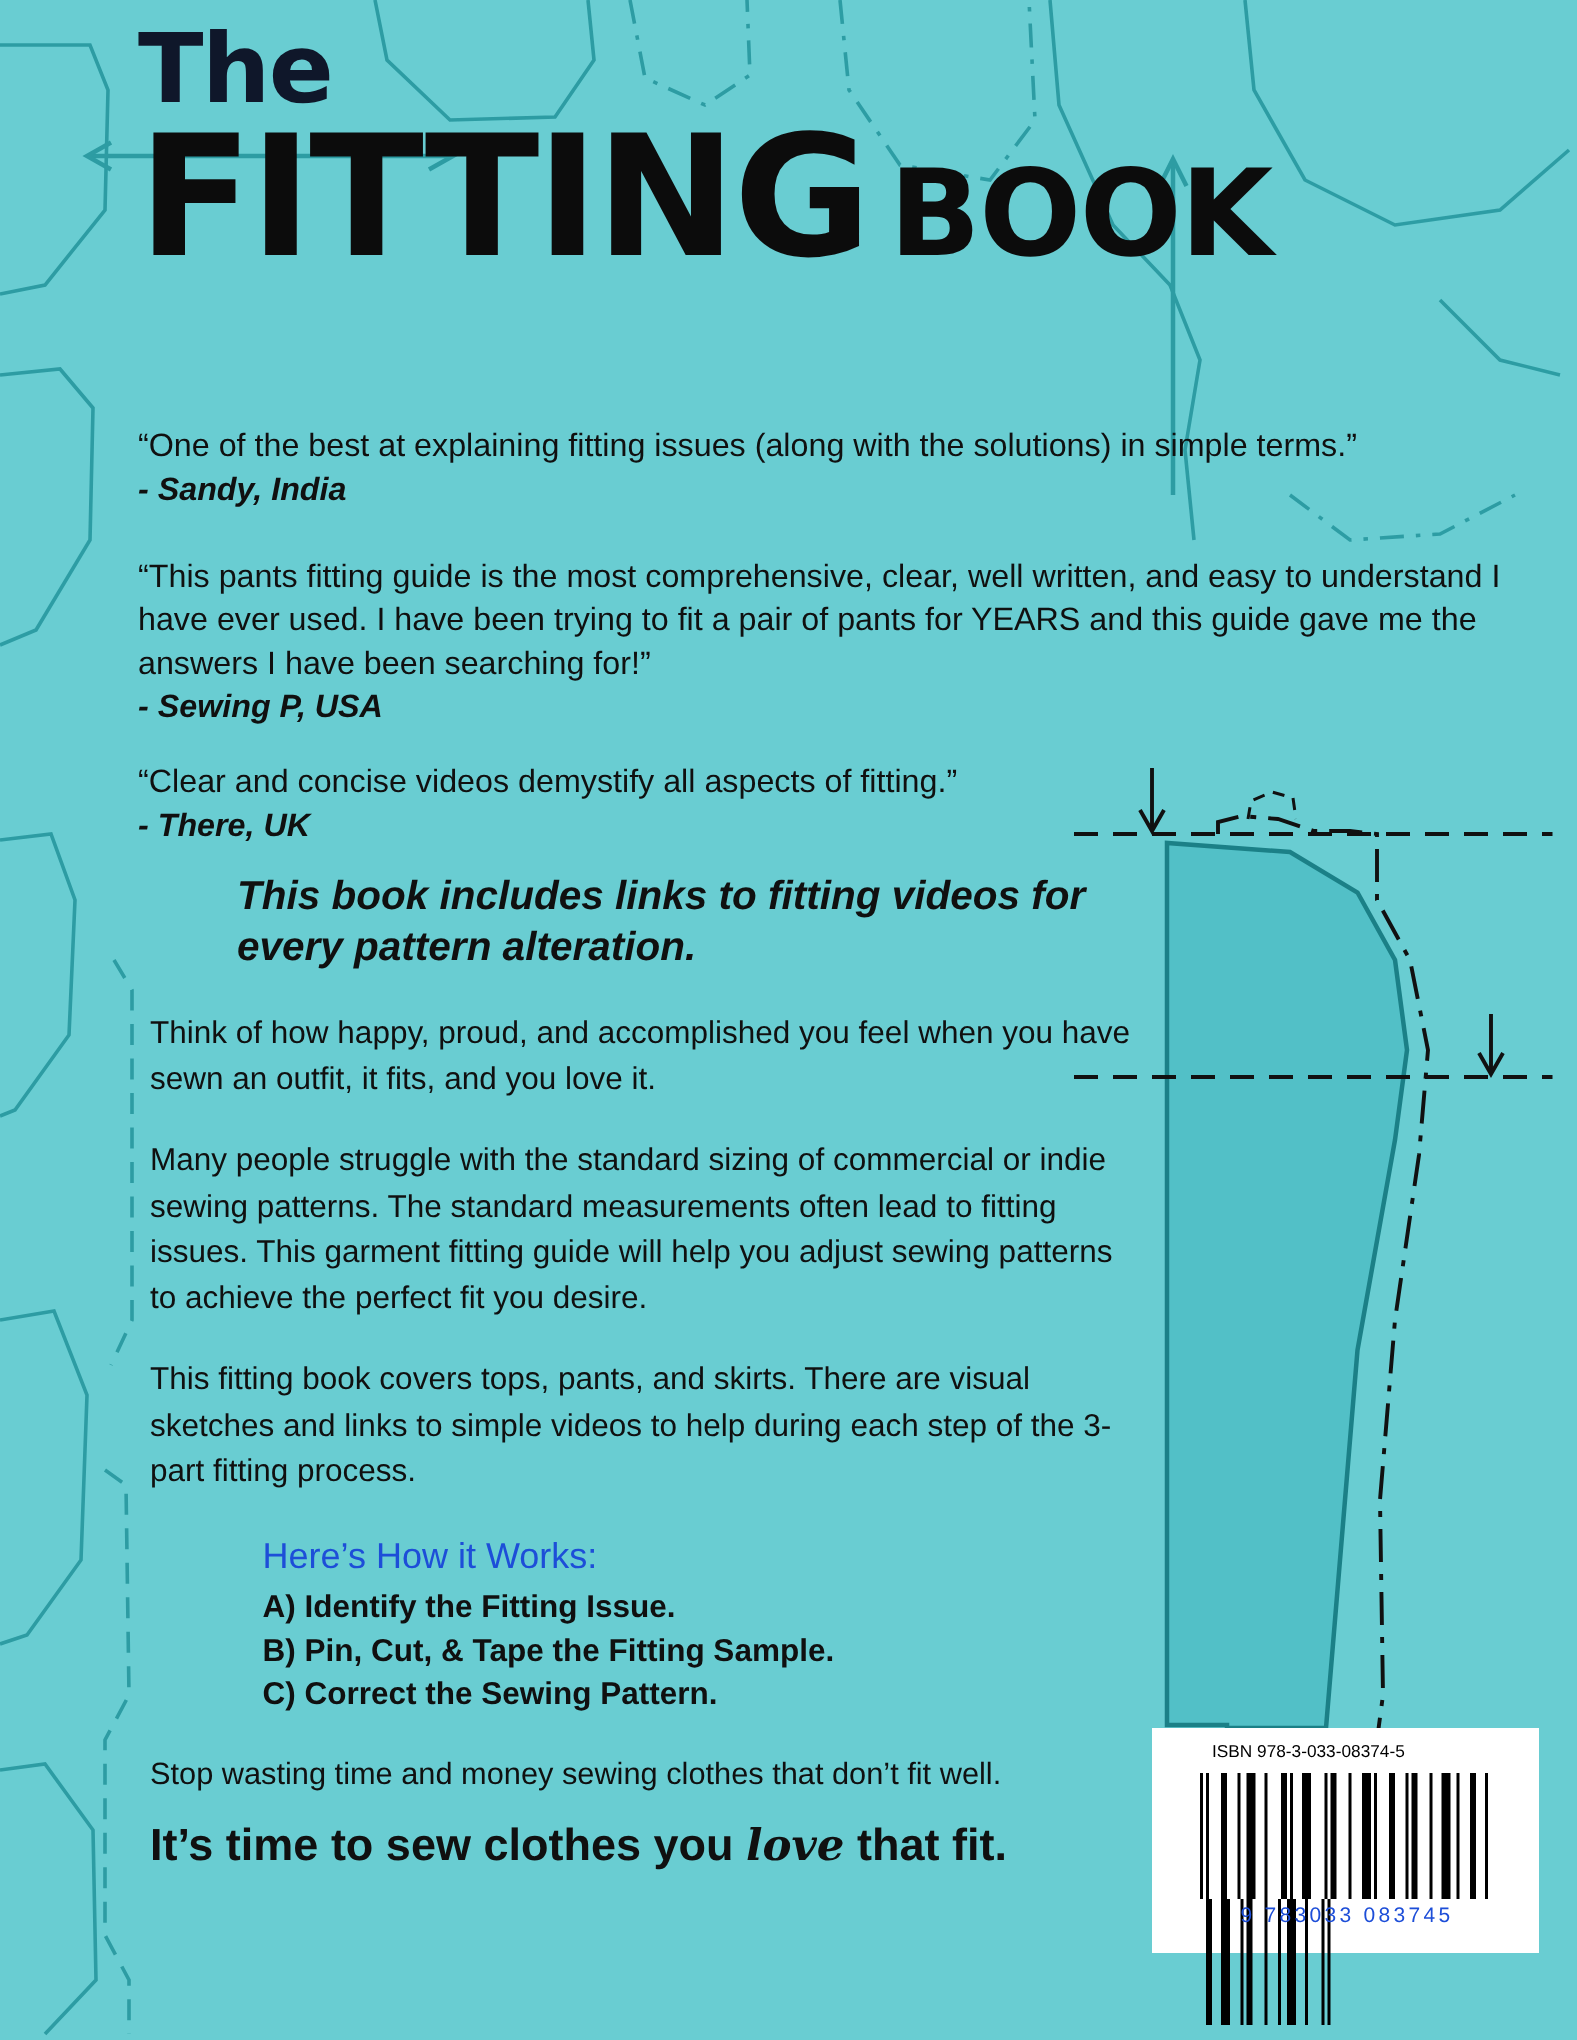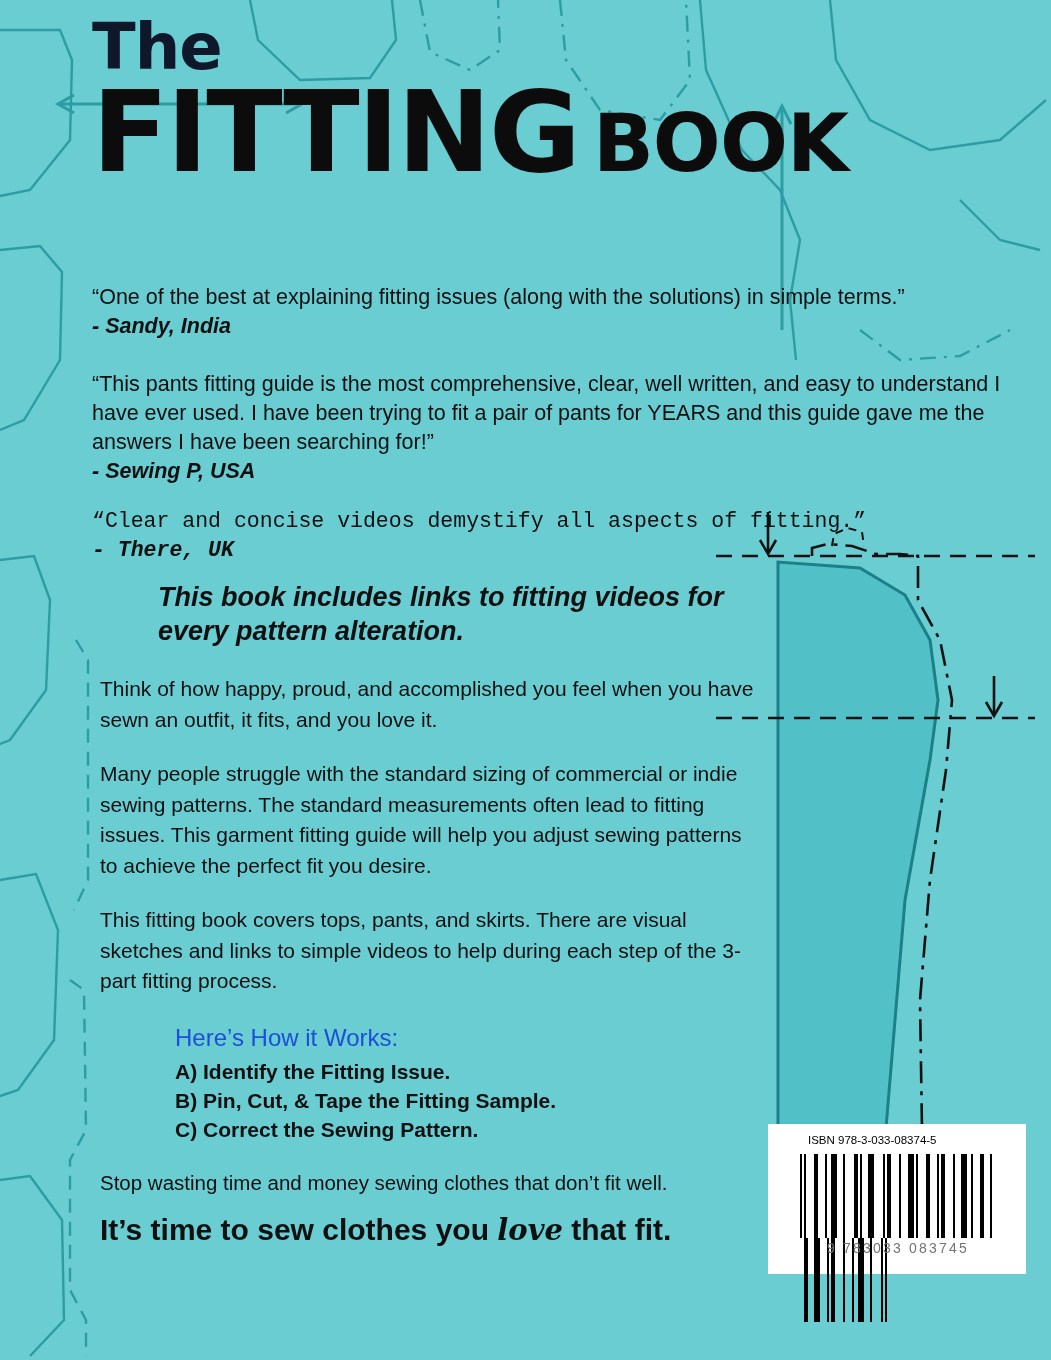--- a/index.html
+++ b/index.html
@@ -155,21 +155,21 @@
   .final-love {
     font-family: "DejaVu Serif", serif;
     font-style: italic;
     font-size: 29px;
   }
 
   
   .barcode-box {
     position: absolute;
     left: 768px;
-    top: 1124px;
+    top: 1152px;
     width: 258px;
     height: 150px;
     background: #ffffff;
     padding: 0;
   }
   .isbn-text {
     position: absolute;
     left: 40px;
     top: 10px;
     font-size: 11.5px;
@@ -189,21 +189,21 @@
     height: 100%;
     vertical-align: top;
   }
   .barcode-digits {
     position: absolute;
     left: 24px;
     top: 116px;
     width: 212px;
     font-size: 14px;
     letter-spacing: 2.2px;
-    color: #737373;
+    color: #1d4ed8;
     font-family: "Liberation Sans", sans-serif;
     text-align: center;
   }
 </style>
 </head>
 <body>
 
 <div class="page">
 
   <svg class="bg-svg" viewBox="0 0 1051 1360" xmlns="http://www.w3.org/2000/svg">
@@ -268,21 +268,21 @@
 
     <div class="quotes">
       <div class="quote">
         <div class="quote-text">“One of the best at explaining fitting issues (along with the solutions) in simple terms.”</div>
         <div class="quote-attr">- Sandy, India</div>
       </div>
       <div class="quote" style="margin-top:30px;">
         <div class="quote-text">“This pants fitting guide is the most comprehensive, clear, well written, and easy to understand I have ever used.  I have been trying to fit a pair of pants for YEARS and this guide gave me the answers I have been searching for!”</div>
         <div class="quote-attr">- Sewing P, USA</div>
       </div>
-      <div class="quote" style="margin-top:16px;font-family:Liberation Mono, monospace;">
+      <div class="quote" style="margin-top:16px;">
         <div class="quote-text">“Clear and concise videos demystify all aspects of fitting.”</div>
         <div class="quote-attr">- There, UK</div>
       </div>
     </div>
 
     <div class="body-col">
       <div class="headline">This book includes links to fitting videos for every pattern alteration.</div>
       <div class="para">Think of how happy, proud, and accomplished you feel when you have sewn an outfit, it fits, and you love it.</div>
       <div class="para">Many people struggle with the standard sizing of commercial or indie sewing patterns. The standard measurements often lead to fitting issues. This garment fitting guide will help you adjust sewing patterns to achieve the perfect fit you desire.</div>
       <div class="para">This fitting book covers tops, pants, and skirts. There are visual sketches and links to simple videos to help during each step of the 3-part fitting process.</div>

